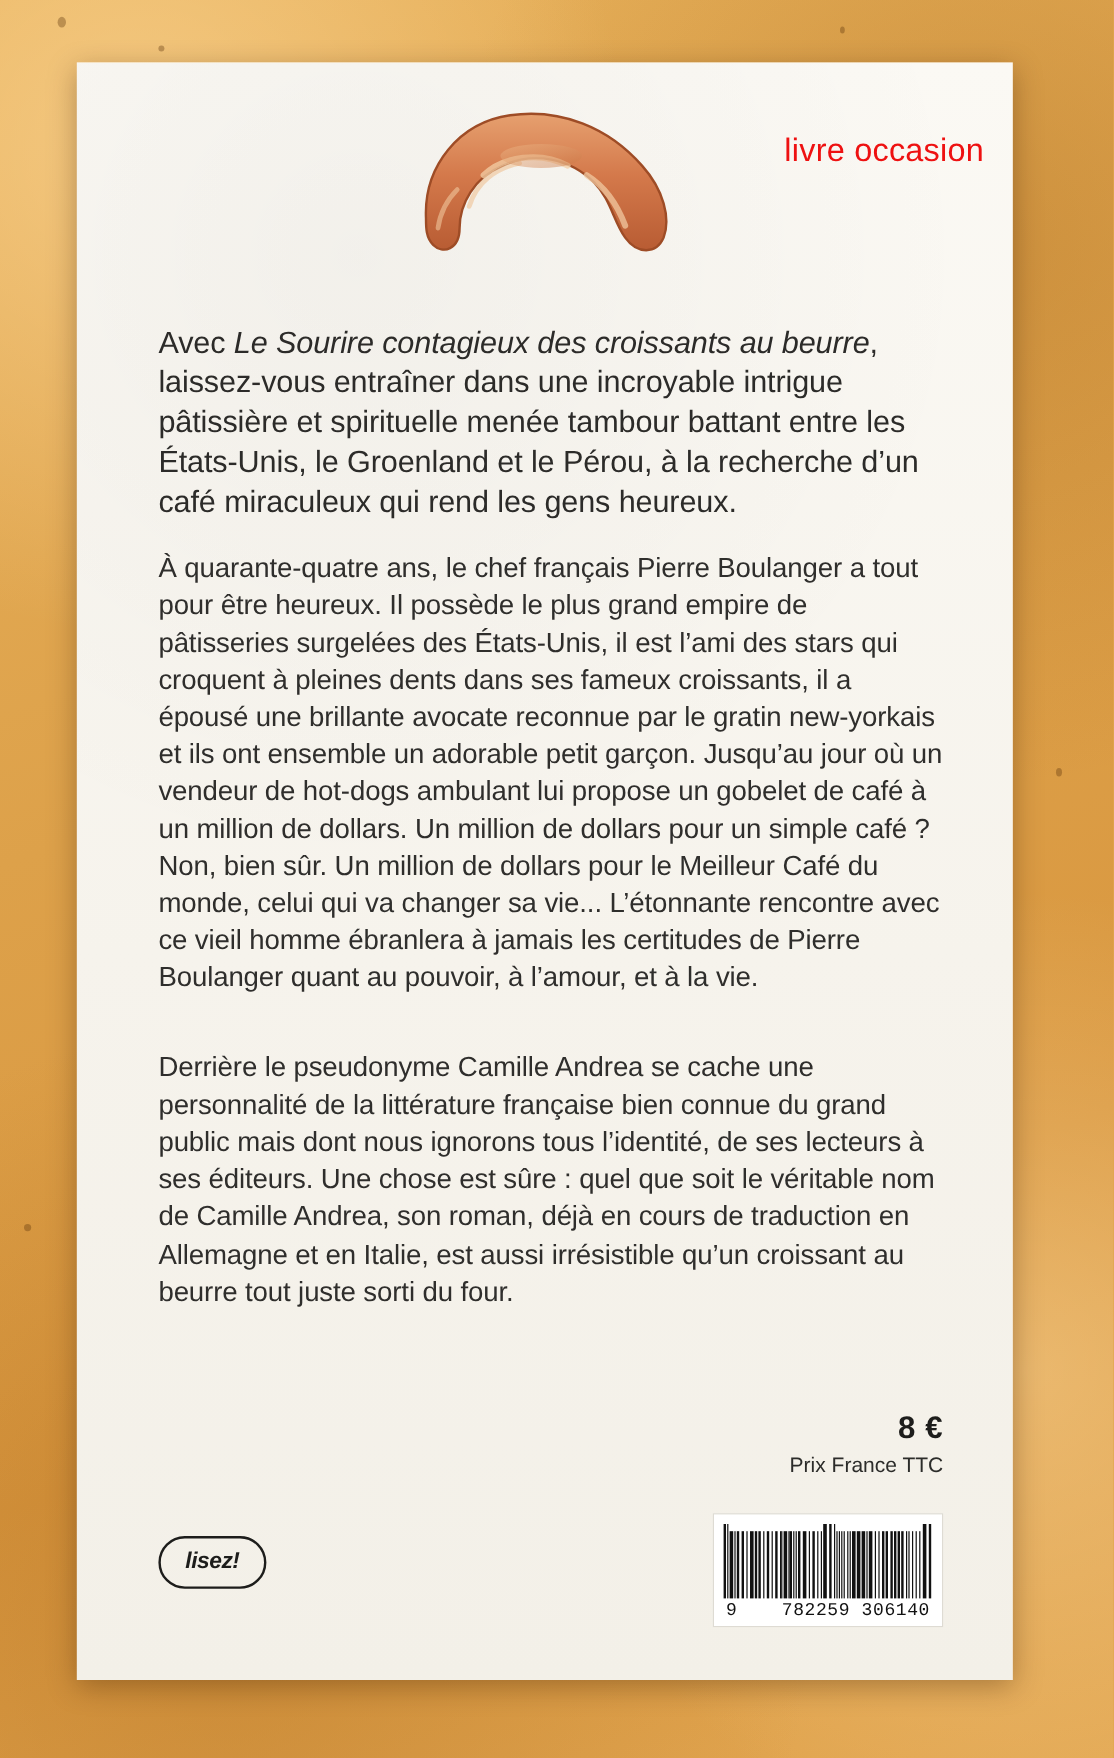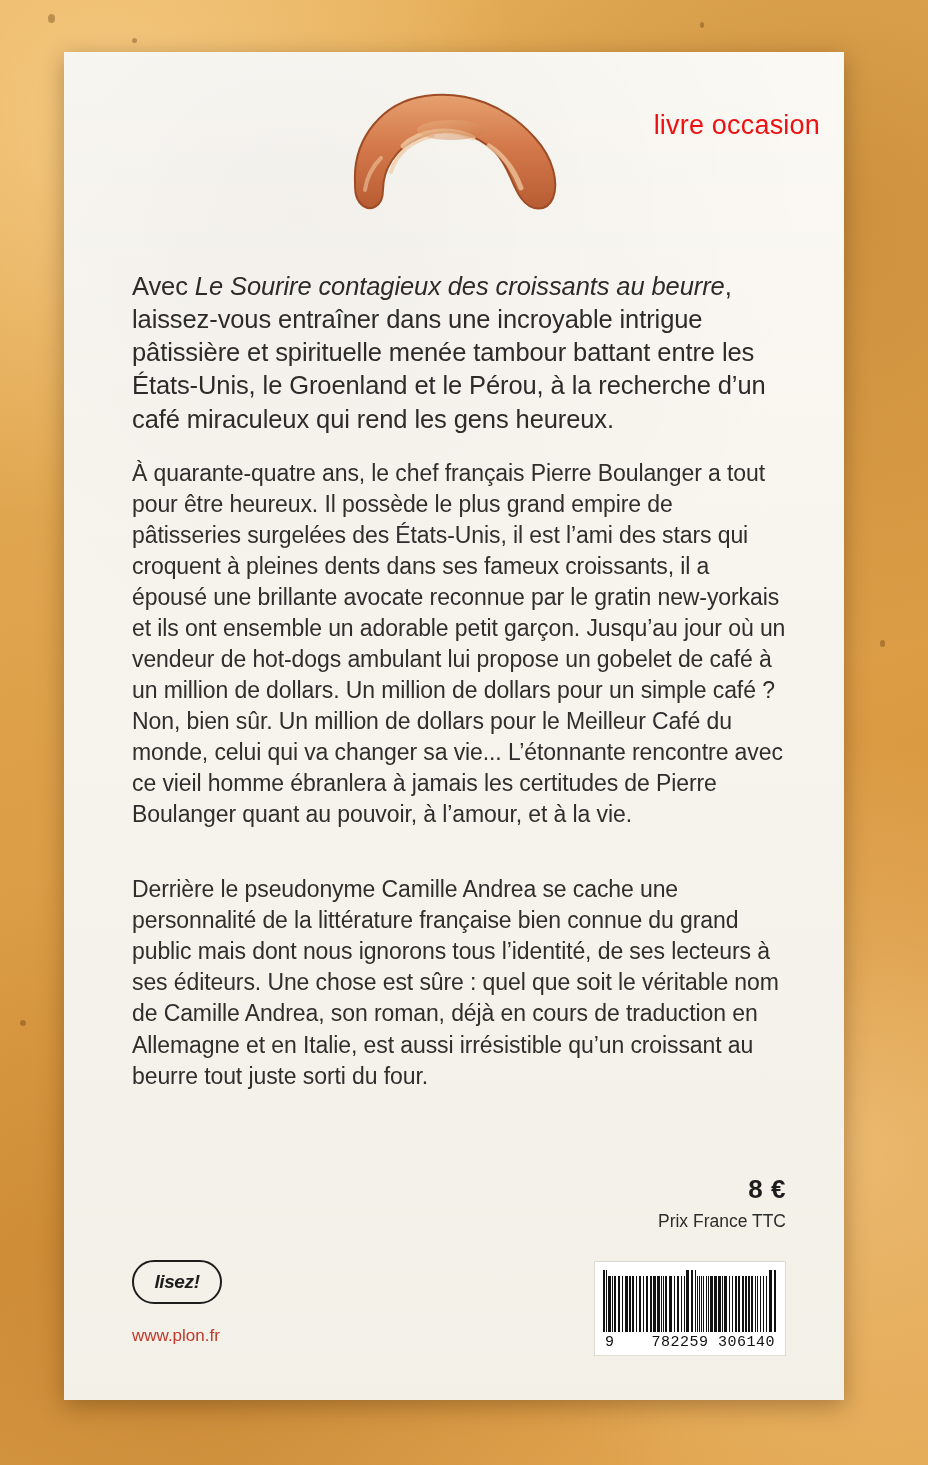--- a/index.html
+++ b/index.html
@@ -240,21 +240,20 @@
 
     <div class="price-block">
       <div class="price">8 €</div>
       <div class="price-label">Prix France TTC</div>
     </div>
 
     <div class="footer">
       <div class="logo-lisez">lisez!</div>
       <div class="credits">
       </div>
-      <div class="site">www.plon.fr</div>
     </div>
 
     <div class="barcode-box">
       <div class="bars" id="bars">
           <div class="bar" style="width:3px;height:62px;margin-right:1px;"></div>
           <div class="bar" style="width:1px;height:62px;margin-right:1px;"></div>
           <div class="bar" style="width:3px;height:56px;margin-right:1px;"></div>
           <div class="bar" style="width:2px;height:56px;margin-right:1px;"></div>
           <div class="bar" style="width:2px;height:56px;margin-right:2px;"></div>
           <div class="bar" style="width:2px;height:56px;margin-right:2px;"></div>

